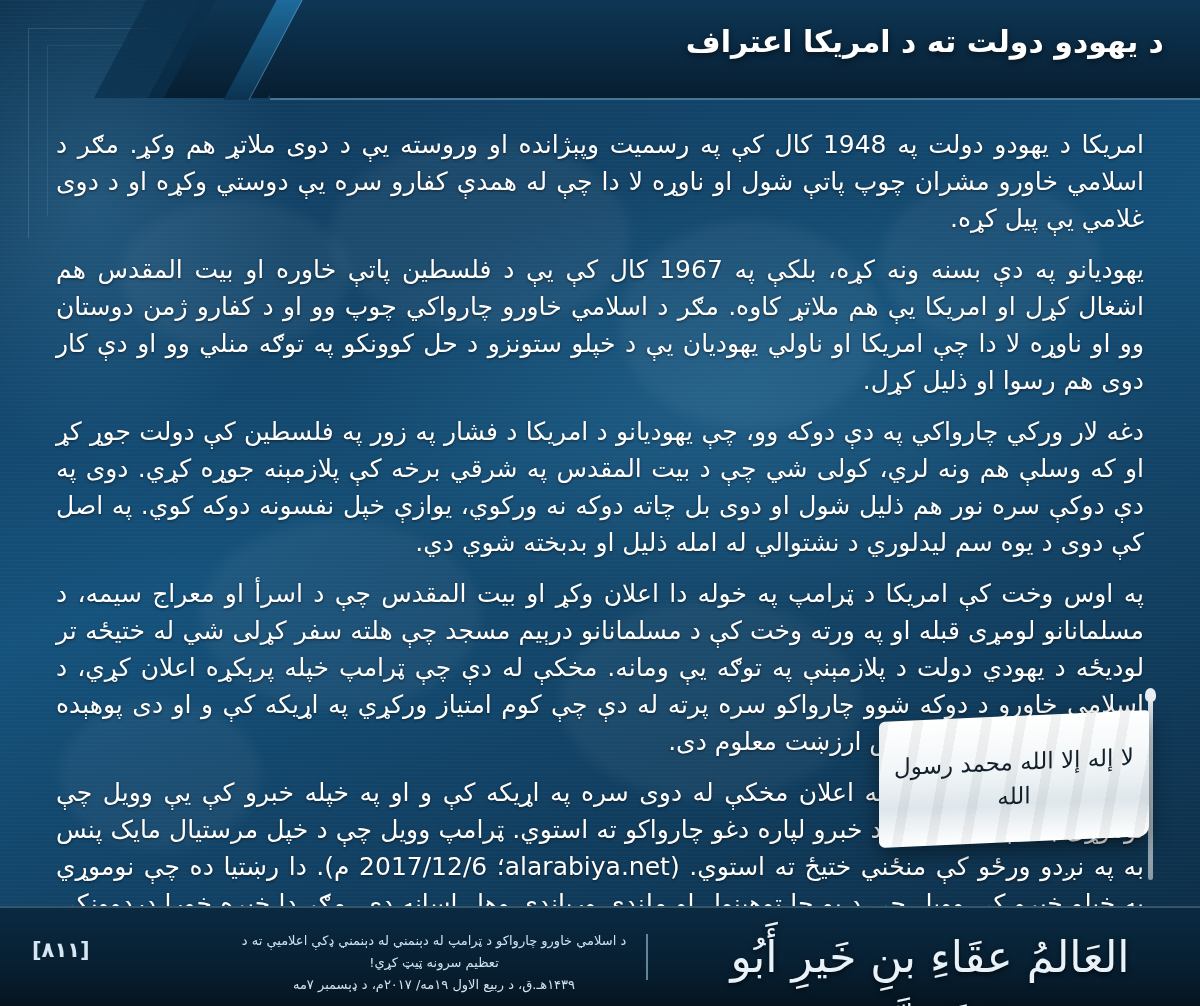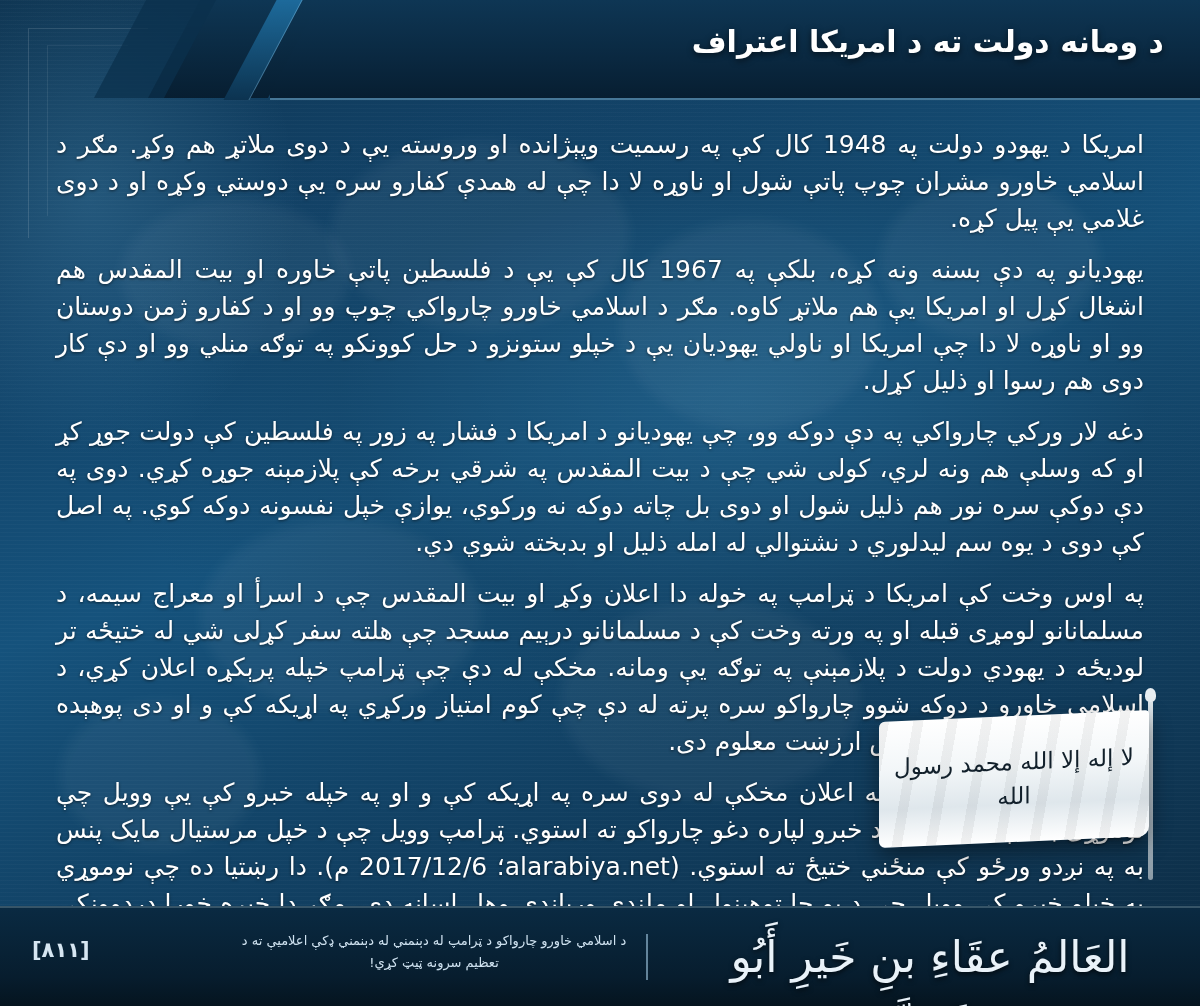--- a/index.html
+++ b/index.html
@@ -180,21 +180,21 @@
   <div class="map-blob" style="left:200px; top:520px; width:280px; height:190px;"></div>
   <div class="map-blob" style="left:560px; top:600px; width:300px; height:200px;"></div>
   <div class="map-blob" style="left:60px; top:700px; width:200px; height:150px;"></div>
   <div class="glow-left"></div>
   <div class="left-lines"></div>
   <div class="scanlines"></div>
 
   <div class="header">
     <div class="header-band"></div>
     <div class="header-accent"></div>
-    <div class="header-title">د ومانه دولت ته د امریکا اعتراف</div>
+    <div class="header-title">د یهودو دولت ته د امریکا اعتراف</div>
   </div>
 
   <div class="content">
     <p>امریکا د یهودو دولت په 1948 کال کې په رسمیت وپېژانده او وروسته یې د دوی ملاتړ هم وکړ. مګر د اسلامي خاورو مشران چوپ پاتې شول او ناوړه لا دا چې له همدې کفارو سره یې دوستي وکړه او د دوی غلامي یې پیل کړه.</p>
     <p>یهودیانو په دې بسنه ونه کړه، بلکې په 1967 کال کې یې د فلسطین پاتې خاوره او بیت المقدس هم اشغال کړل او امریکا یې هم ملاتړ کاوه. مګر د اسلامي خاورو چارواکي چوپ وو او د کفارو ژمن دوستان وو او ناوړه لا دا چې امریکا او ناولي یهودیان یې د خپلو ستونزو د حل کوونکو په توګه منلي وو او دې کار دوی هم رسوا او ذلیل کړل.</p>
     <p>دغه لار ورکي چارواکي په دې دوکه وو، چې یهودیانو د امریکا د فشار په زور په فلسطین کې دولت جوړ کړ او که وسلې هم ونه لري، کولی شي چې د بیت المقدس په شرقي برخه کې پلازمېنه جوړه کړي. دوی په دې دوکې سره نور هم ذلیل شول او دوی بل چاته دوکه نه ورکوي، یوازې خپل نفسونه دوکه کوي. په اصل کې دوی د یوه سم لیدلوري د نشتوالي له امله ذلیل او بدبخته شوي دي.</p>
     <p>په اوس وخت کې امریکا د ټرامپ په خوله دا اعلان وکړ او بیت المقدس چې د اسرأ او معراج سیمه، د مسلمانانو لومړی قبله او په ورته وخت کې د مسلمانانو درېیم مسجد چې هلته سفر کړلی شي له ختیځه تر لودیځه د یهودي دولت د پلازمېنې په توګه یې ومانه. مخکې له دې چې ټرامپ خپله پرېکړه اعلان کړي، د اسلامي خاورو د دوکه شوو چارواکو سره پرته له دې چې کوم امتیاز ورکړي په اړیکه کې و او دی پوهېده چې دوی ته د بیت المقدس ارزښت معلوم دی.</p>
     <p>نوموړي د خپلې پرېکړې له اعلان مخکې له دوی سره په اړیکه کې و او په خپله خبرو کې یې وویل چې نوموړی به خپل مرستیال د خبرو لپاره دغو چارواکو ته استوي. ټرامپ وویل چې د خپل مرستیال مایک پنس به په نږدو ورځو کې منځني ختیځ ته استوي. (alarabiya.net؛ 2017/12/6 م). دا رښتیا ده چې نوموړي په خپلو خبرو کې وویل چې د یو چا توهینول او ملنډې ورباندې وهل اسانه دي، مګر دا خبره خورا دردوونکې ده چې هغه تدریجي مرګ دی او بس.</p>
   </div>
 
@@ -202,18 +202,19 @@
     <div class="flag-pole"></div>
     <div class="flag-cloth">
       <div class="shahada">لا إله إلا الله محمد رسول الله</div>
     </div>
   </div>
 
   <div class="footer">
     <div class="footer-page">[۸۱۱]</div>
     <div class="footer-center">
       <div>د اسلامي خاورو چارواکو د ټرامپ له دېنمني له دېنمني ډکې اعلاميې ته د تعظیم سرونه ټیټ کړي!</div>
+      <div>۱۴۳۹هـ.ق، د ربیع الاول ۱۹مه/ ۲۰۱۷م، د ډېسمبر ۷مه</div>
     </div>
     <div class="footer-sep"></div>
     <div class="footer-logo">العَالمُ عقَاءِ بنِ خَيرِ أَبُو السَّرشَّتة</div>
   </div>
 
 </div>
 
 </body></html>

